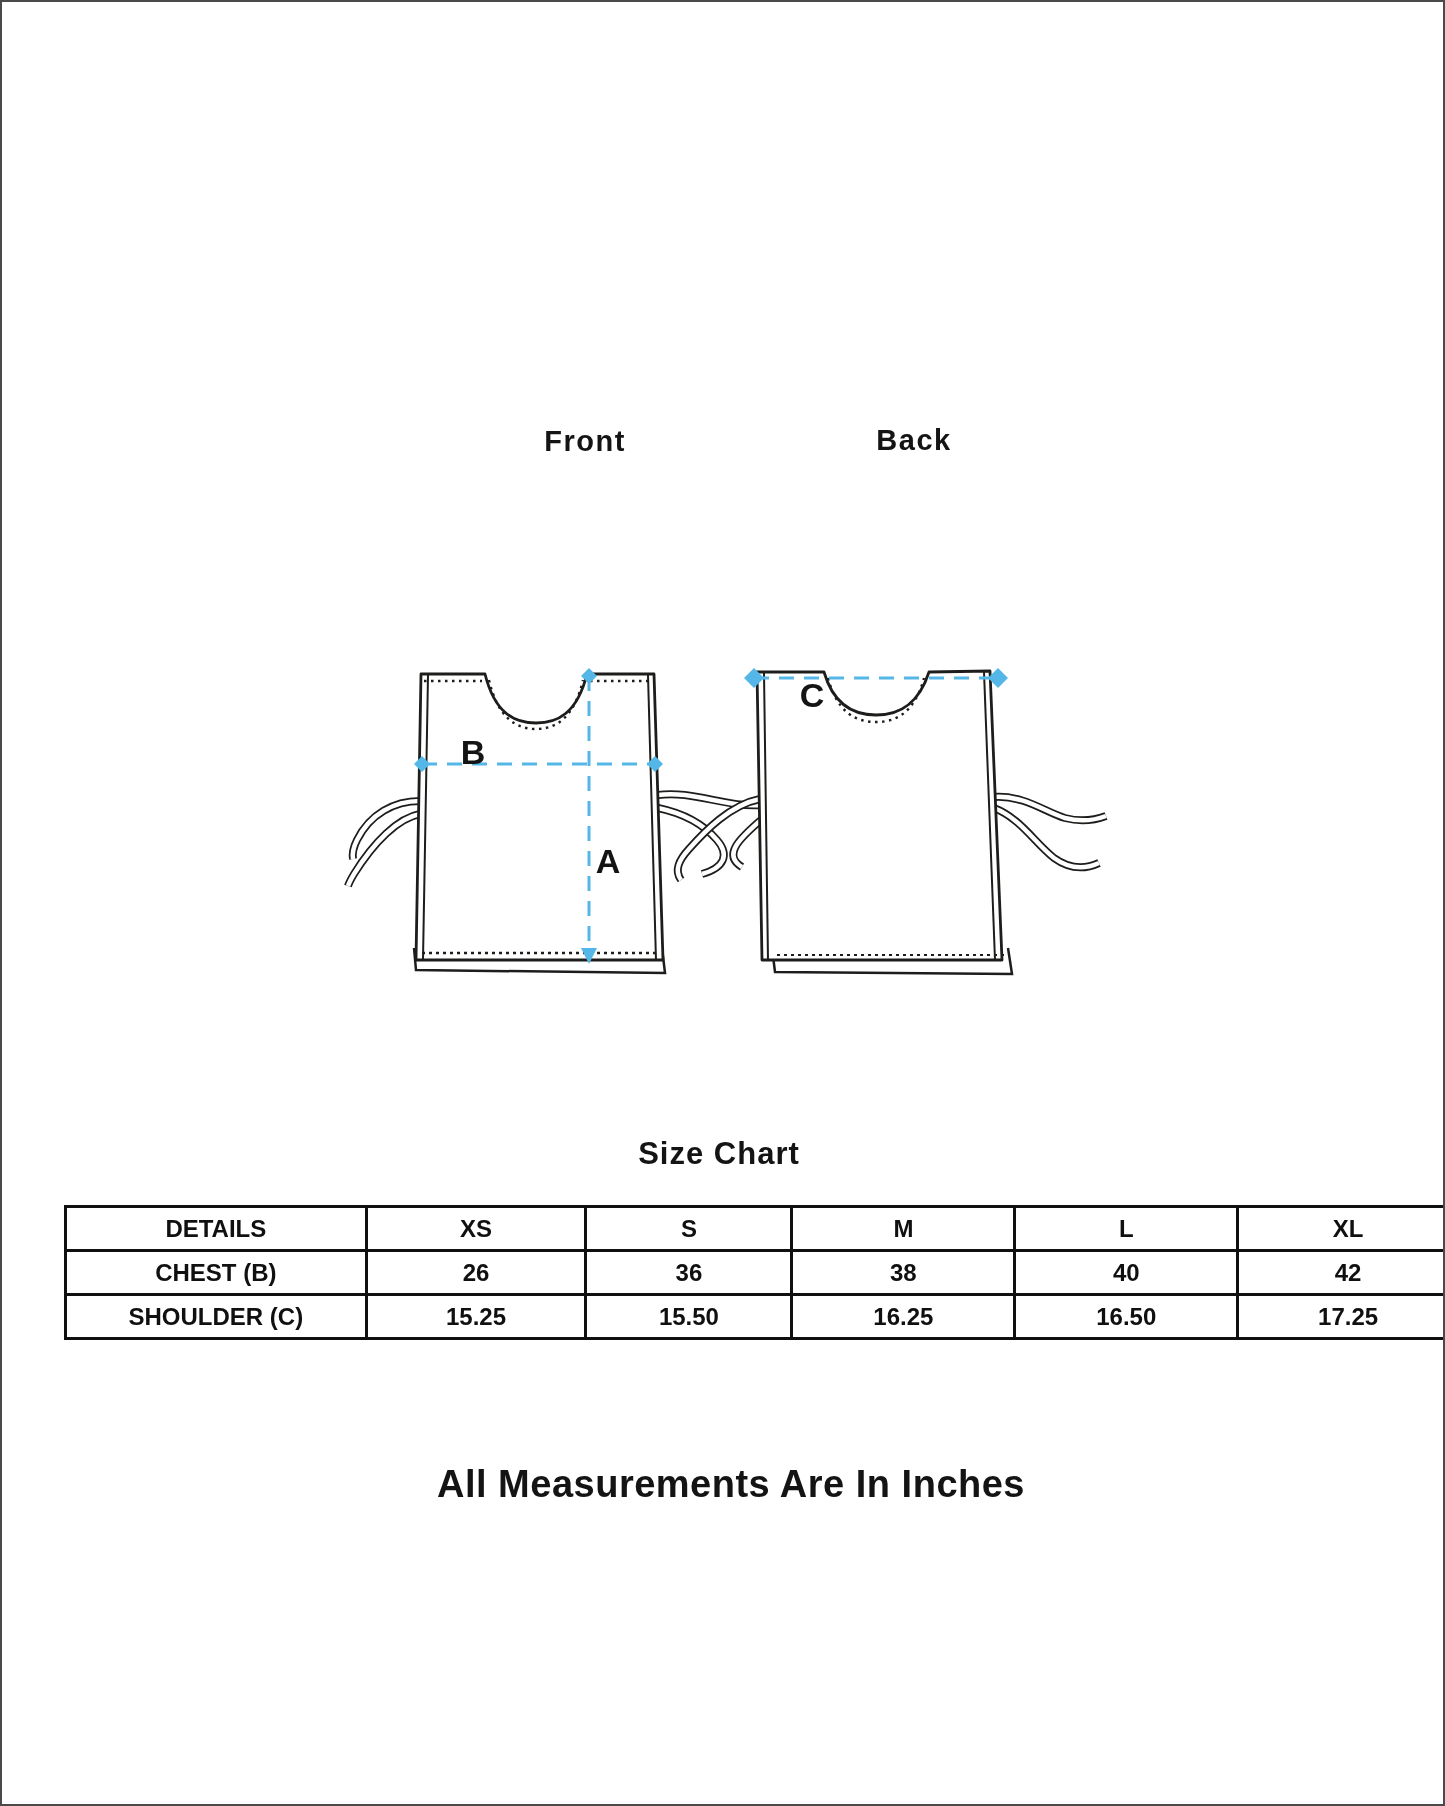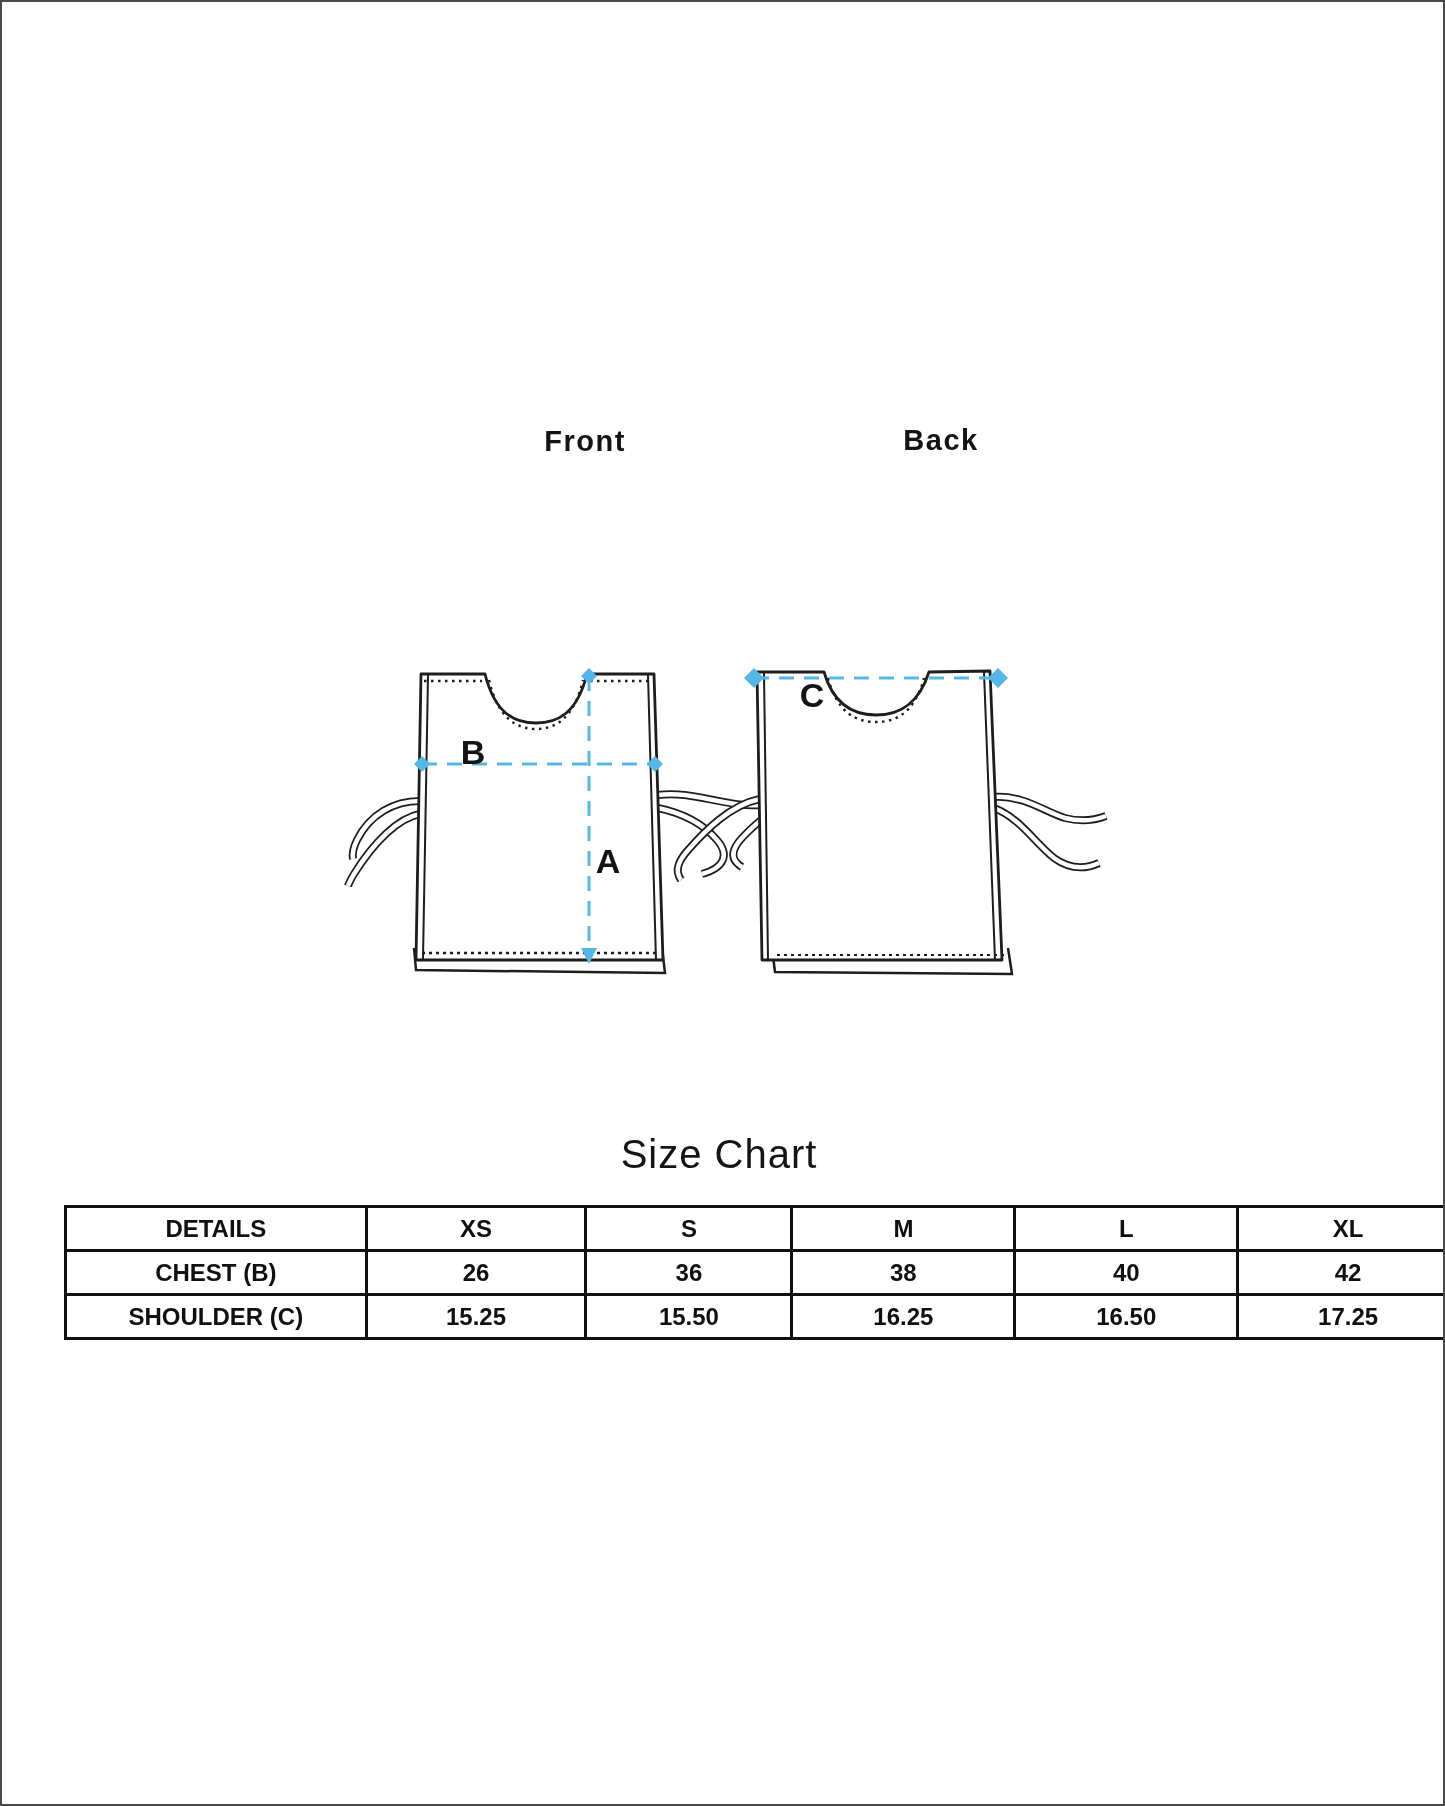--- a/index.html
+++ b/index.html
@@ -17,22 +17,22 @@
   .heading{
     font-size:29px;
     font-weight:600;
     letter-spacing:1.5px;
     color:#141414;
     transform:translate(-50%,-50%);
     white-space:nowrap;
     margin-left:30px;
   }
   .title{
-    font-size:40px;
-    font-weight:400;
+    font-size:31px;
+    font-weight:700;
     letter-spacing:1px;
     color:#141414;
     transform:translate(-50%,-50%);
     white-space:nowrap;
   }
   .footer-note{
     font-size:38px;
     font-weight:600;
     letter-spacing:0.5px;
     color:#141414;
@@ -58,21 +58,21 @@
     color:#101010;
     font-family:"Liberation Sans", sans-serif;
   }
 </style>
 </head>
 <body>
 
 <div class="canvas">
 
   <div class="abs heading" style="left:553px;top:439px;">Front</div>
-  <div class="abs heading" style="left:909px;top:438px;">Back</div>
+  <div class="abs heading" style="left:882px;top:438px;">Back</div>
 
   <svg class="diagram" width="1445" height="1806" viewBox="0 0 1445 1806">
 
     <g stroke-linecap="butt" fill="none">
 
       <g>
         <path d="M418 799 C392 799 368 812 355 838 C351 846 350 851 351 857" stroke="#1d1d1b" stroke-width="8"></path>
         <path d="M418 799 C392 799 368 812 355 838 C351 846 350 851 351 857" stroke="#ffffff" stroke-width="4.5"></path>
         <path d="M418 812 C396 816 372 840 352 872 C349 877 347 881 346 884" stroke="#1d1d1b" stroke-width="8"></path>
         <path d="M418 812 C396 816 372 840 352 872 C349 877 347 881 346 884" stroke="#ffffff" stroke-width="4.5"></path>
@@ -188,14 +188,15 @@
         <td>SHOULDER (C)</td>
         <td>15.25</td>
         <td>15.50</td>
         <td>16.25</td>
         <td>16.50</td>
         <td>17.25</td>
       </tr>
     </tbody>
   </table>
 
+  <div class="abs footer-note" style="left:729px;top:1482px;">All Measurements Are In Inches</div>
 
 </div>
 
 </body></html>

